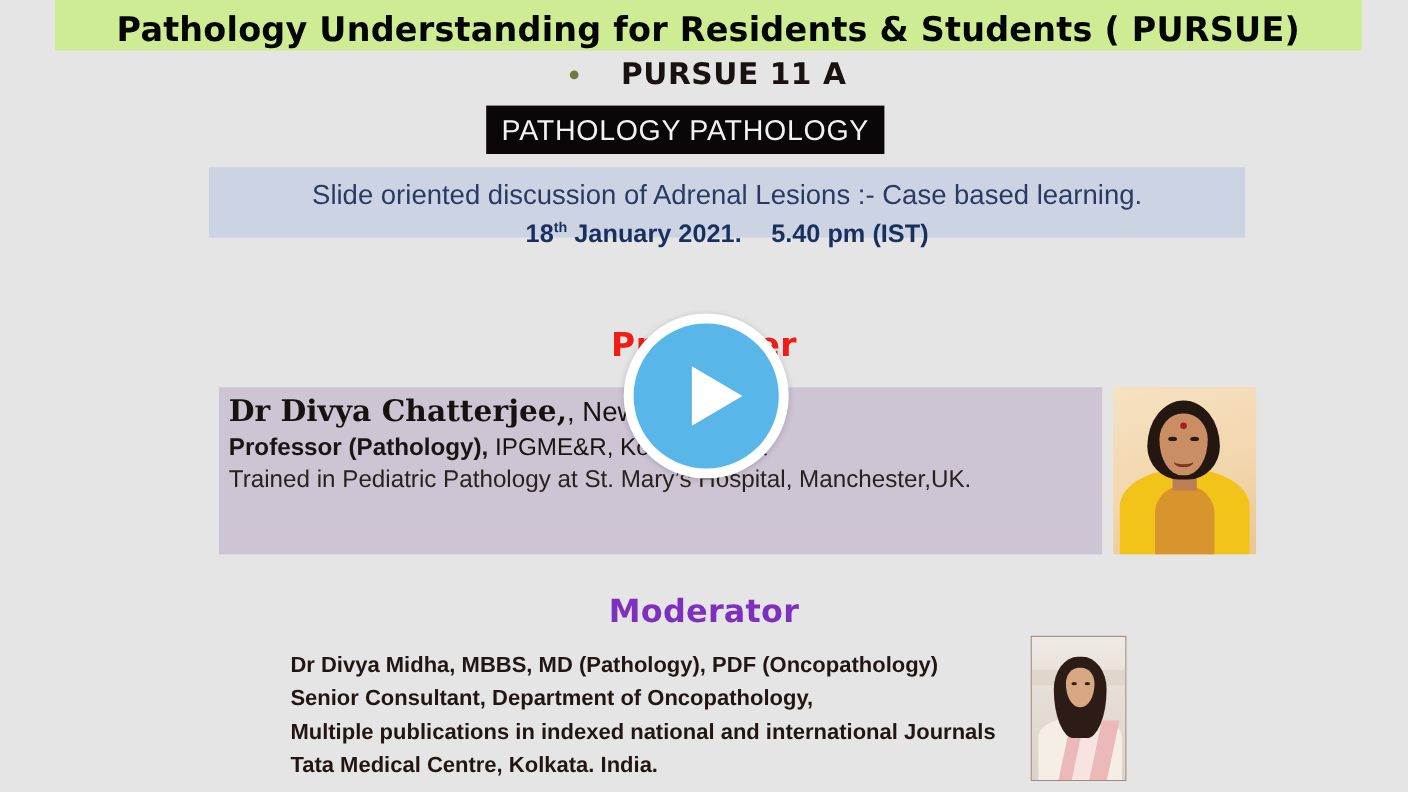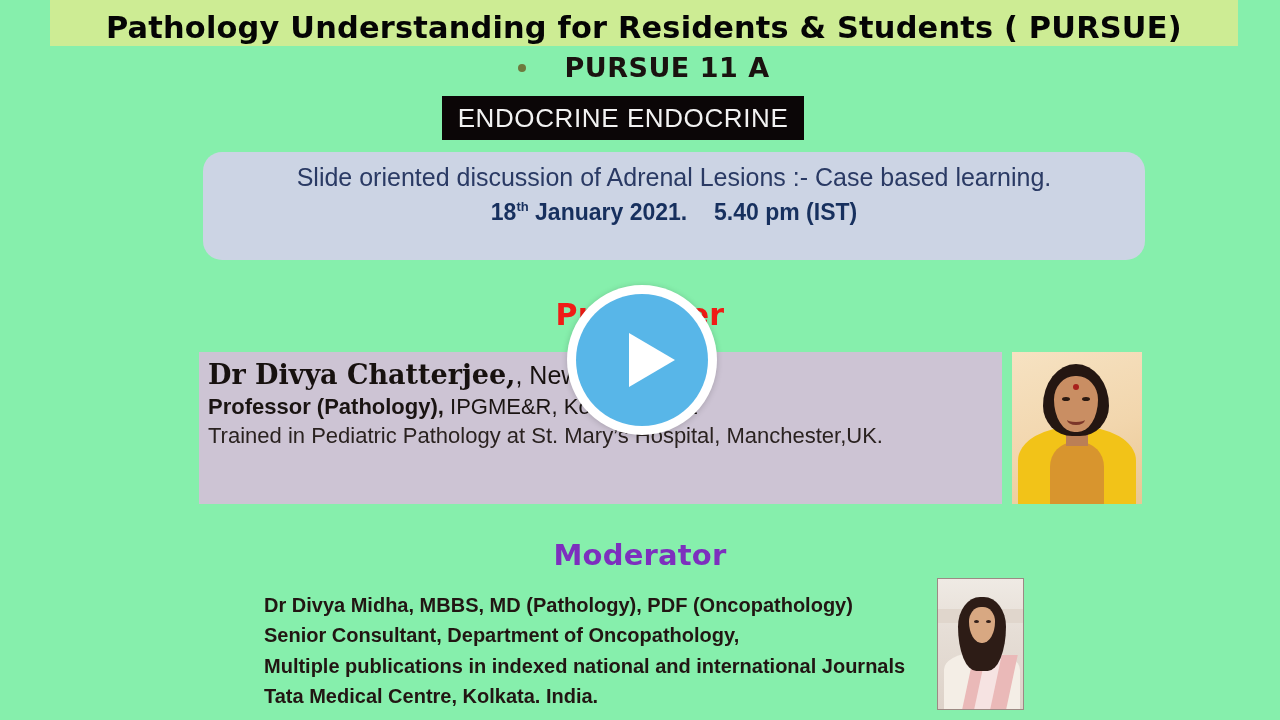--- a/index.html
+++ b/index.html
@@ -13,21 +13,21 @@
     background: #f9b2ae;
     font-family: "Liberation Sans", sans-serif;
     position: relative;
   }
 
   #slide {
     position: absolute;
     left: 0; top: 0;
     width: 1280px;
     height: 720px;
-    background: #86efac;
+    background: #e5e5e5;
     overflow: hidden;
   }
 
   
   .title-banner {
     position: absolute;
     left: 50px;
     top: -14px;
     width: 1188px;
     height: 60px;
@@ -95,29 +95,28 @@
     font-weight: normal;
     font-size: 26px;
     color: #f2f2f2;
     letter-spacing: 0.6px;
     white-space: nowrap;
   }
 
   
   .desc-box {
     position: absolute;
-    left: 203px;
+    left: 190px;
     top: 152px;
     width: 942px;
-    height: 108px;
+    height: 64px;
     background: #ccd4e4;
     text-align: center;
     box-sizing: border-box;
     padding-top: 9px;
-    border-radius: 19px;
   }
   .desc-line1 {
     font-family: "Liberation Sans", sans-serif;
     font-size: 25px;
     color: #2a3a64;
     white-space: nowrap;
     line-height: 1.35;
   }
   .desc-line2 {
     font-family: "Liberation Sans", sans-serif;
@@ -398,21 +397,21 @@
   </div>
 
   <div class="pursue-line">
     <span class="pursue-row">
       <span class="pursue-bullet"></span>
       <span class="pursue-text">PURSUE 11 A</span>
     </span>
   </div>
 
   <div class="topic-bar">
-    <span class="topic-text">ENDOCRINE ENDOCRINE</span>
+    <span class="topic-text">PATHOLOGY PATHOLOGY</span>
   </div>
 
   <div class="desc-box">
     <div class="desc-line1">Slide oriented discussion of Adrenal Lesions :- Case based learning.</div>
     <div class="desc-line2">
       <span>18</span><sup>th</sup>
       <span>January 2021.</span>
       <span class="desc-gap"></span>
       <span>5.40 pm (IST)</span>
     </div>

